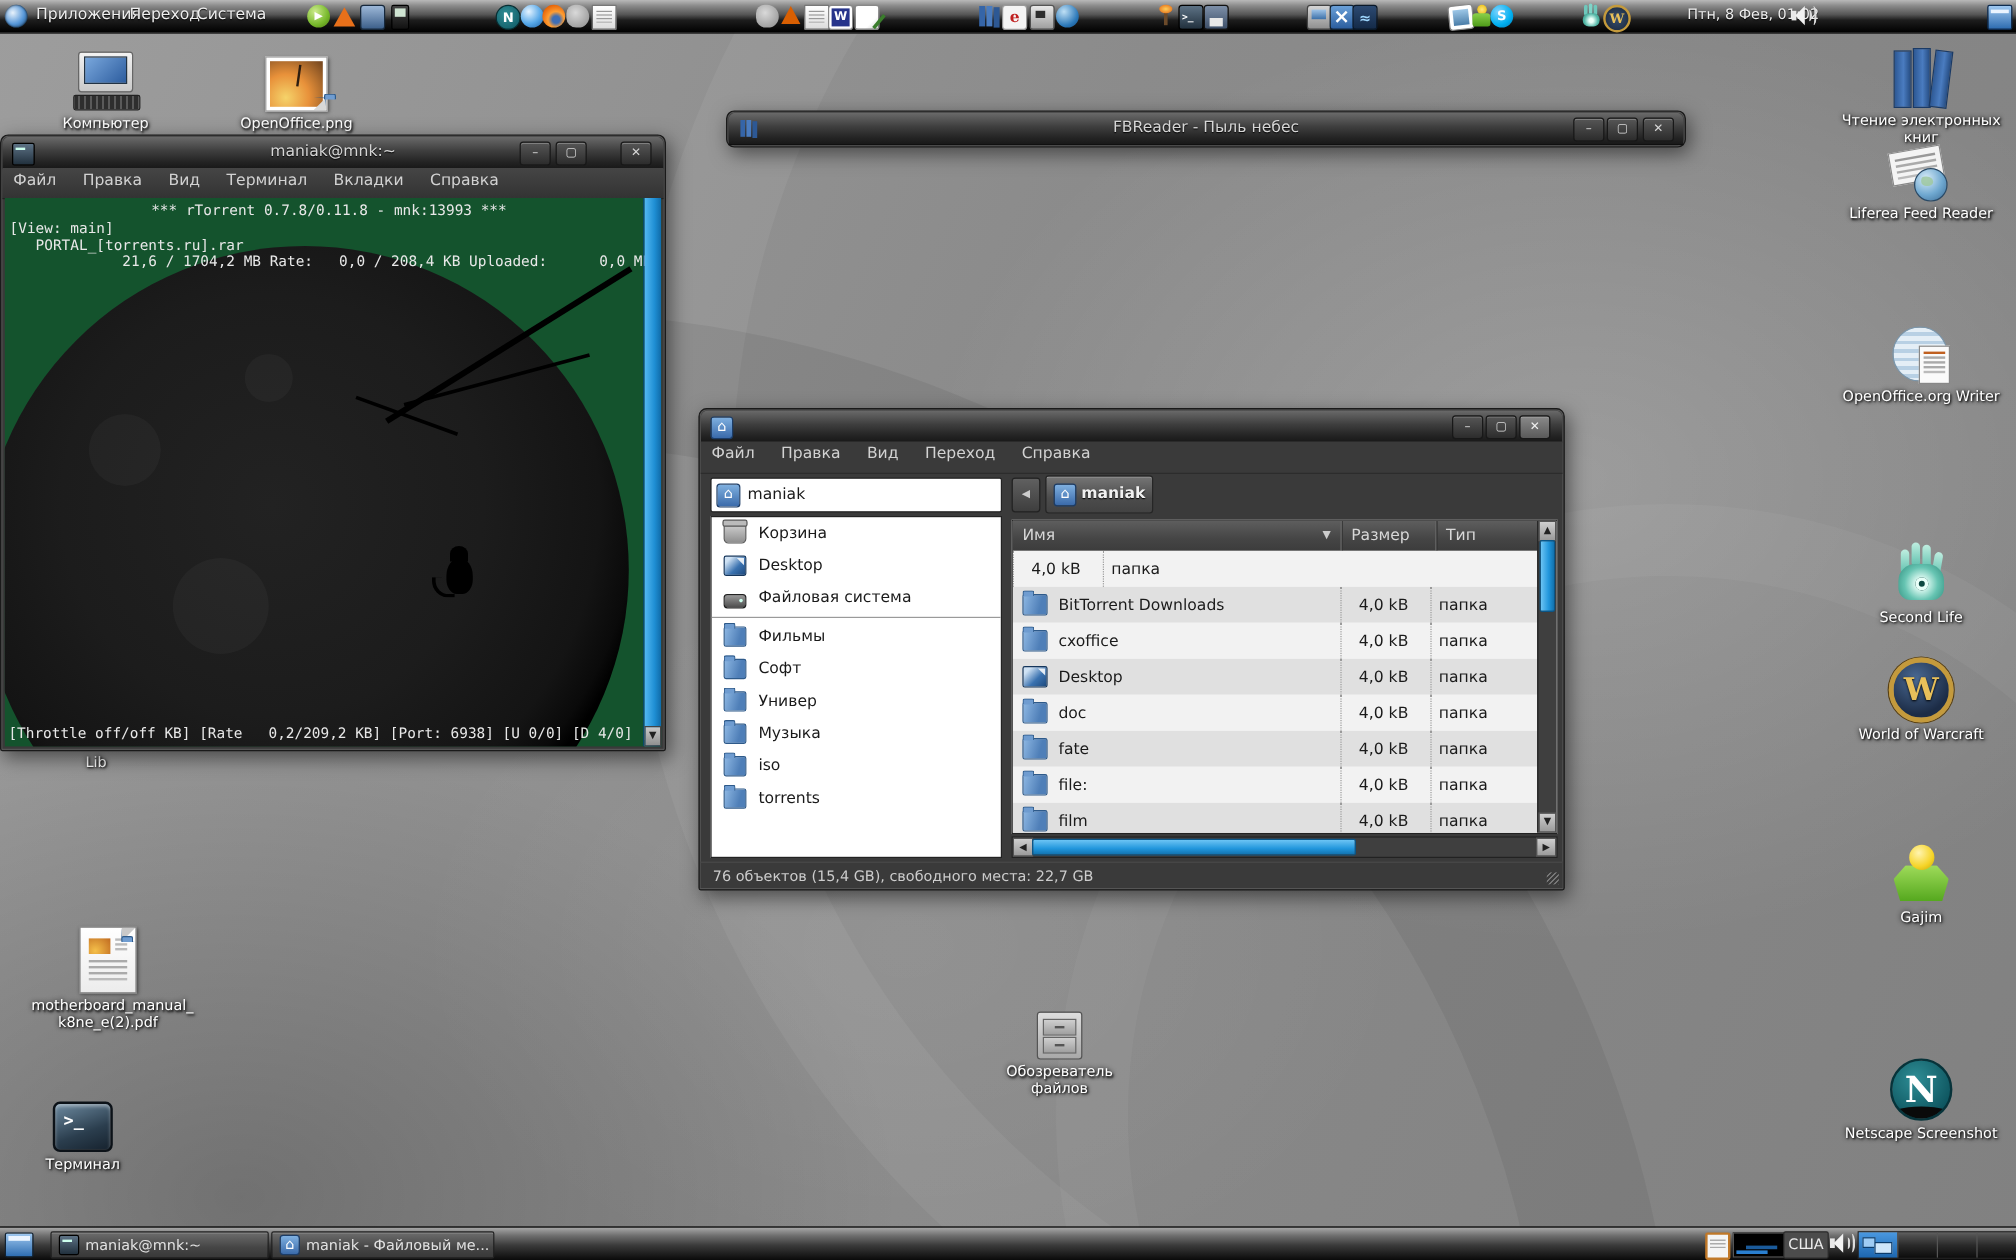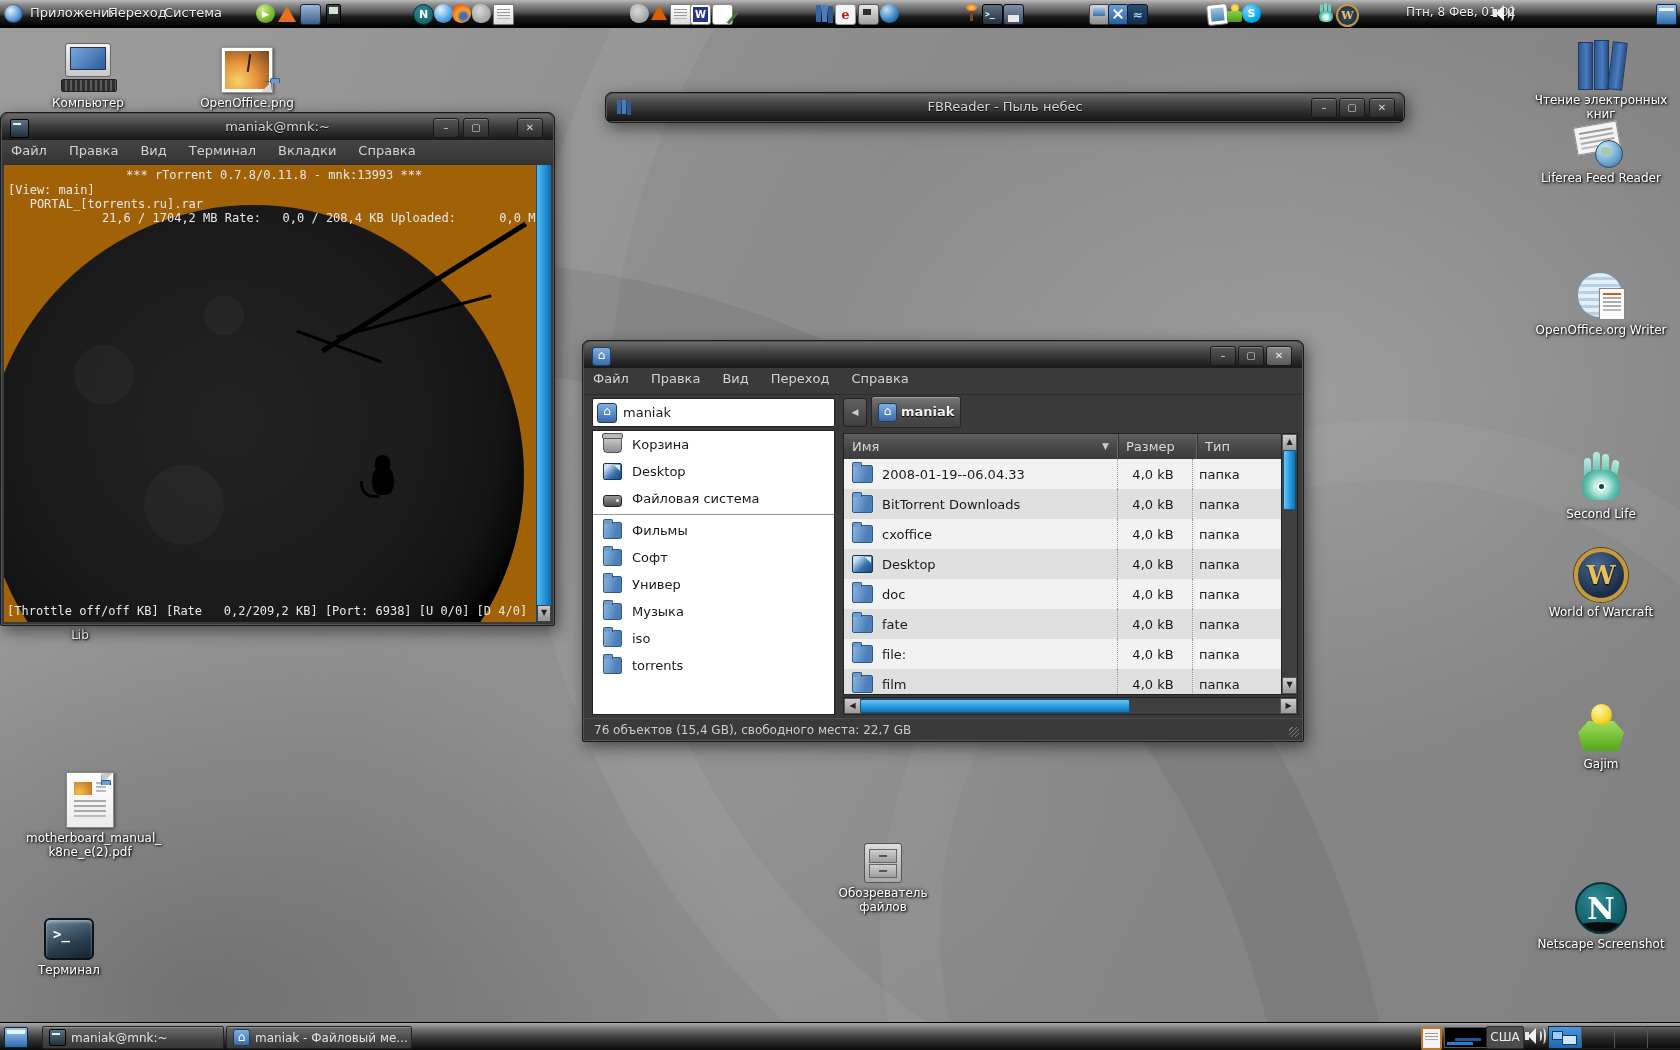--- a/index.html
+++ b/index.html
@@ -161,21 +161,21 @@
   .mini-term{border-radius:2px;background:linear-gradient(#5d7285,#21303d);border:1px solid #000;}
   .mini-term::after{content:"";position:absolute;left:2px;top:3px;width:8px;height:2px;background:#cfe;}
   .mini-books{background:none;}
   .mini-books::before{content:"";position:absolute;left:2px;top:1px;width:4px;height:14px;background:#3565a8;box-shadow:5px 0 0 #4a7cc0,10px 1px 0 #2d5894;}
   .menurow{position:absolute;display:flex;gap:4px;color:#d2d2d2;font-size:13px;}
   .menurow span{padding:3px 9px;cursor:default;}
 
   
   #term{left:0;top:112px;width:553px;height:512px;z-index:3;}
   #term .menubar{left:1px;right:1px;top:27px;height:25px;background:linear-gradient(#454545,#333);border-bottom:1px solid #222;}
-  #termbody{position:absolute;left:3px;right:3px;top:52px;bottom:3px;background:#a16207;overflow:hidden;padding-left:28px;}
+  #termbody{position:absolute;left:3px;right:3px;top:52px;bottom:3px;background:#14532d;overflow:hidden;padding-left:28px;}
   .moon{position:absolute;left:-20px;top:40px;width:540px;height:540px;border-radius:50%;
         background:radial-gradient(circle at 45% 40%, #222 0%, #1c1c1c 40%, #141414 62%, #0a0a0a 69%, #000 72%);}
   .moon .crater{position:absolute;border-radius:50%;background:rgba(255,255,255,.03);}
   .branch{position:absolute;background:#000;}
   .br1{left:300px;top:120px;width:240px;height:5px;transform:rotate(-32deg);}
   .br2{left:330px;top:150px;width:160px;height:3px;transform:rotate(-15deg);}
   .br3{left:290px;top:180px;width:90px;height:3px;transform:rotate(20deg);}
   .cat{position:absolute;left:368px;top:300px;width:22px;height:30px;background:#000;border-radius:50% 50% 40% 40%;}
   .cat::before{content:"";position:absolute;left:3px;top:-10px;width:15px;height:13px;background:#000;border-radius:50% 50% 0 0;}
   .cat::after{content:"";position:absolute;left:-12px;top:16px;width:16px;height:14px;border:3px solid #000;border-top:none;border-right:none;border-radius:0 0 0 14px;}
@@ -489,24 +489,20 @@
       </div>
       <div class="hc c-size">
           <span>Размер</span>
         </div>
       <div class="hc c-type">
           <span>Тип</span>
         </div>
     </div>
     <div class="lrows">
       <div class="lrow">
-        <div class="cell cn">
-            <span class="fic fold"></span>
-            <span>2008-01-19--06.04.33</span>
-          </div>
         <div class="cell cs">
             <span>4,0 kB</span>
           </div>
         <div class="cell ct">
             <span>папка</span>
           </div>
       </div>
       <div class="lrow">
         <div class="cell cn">
             <span class="fic fold"></span>

